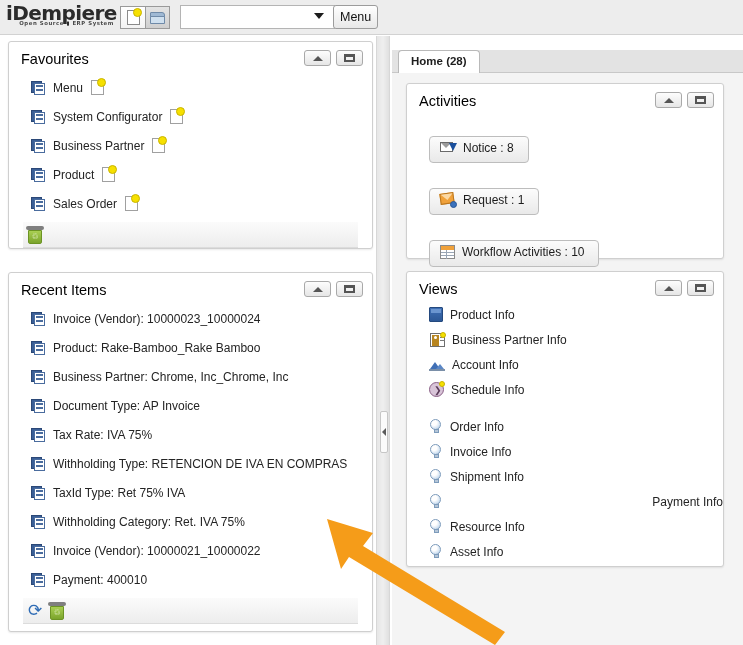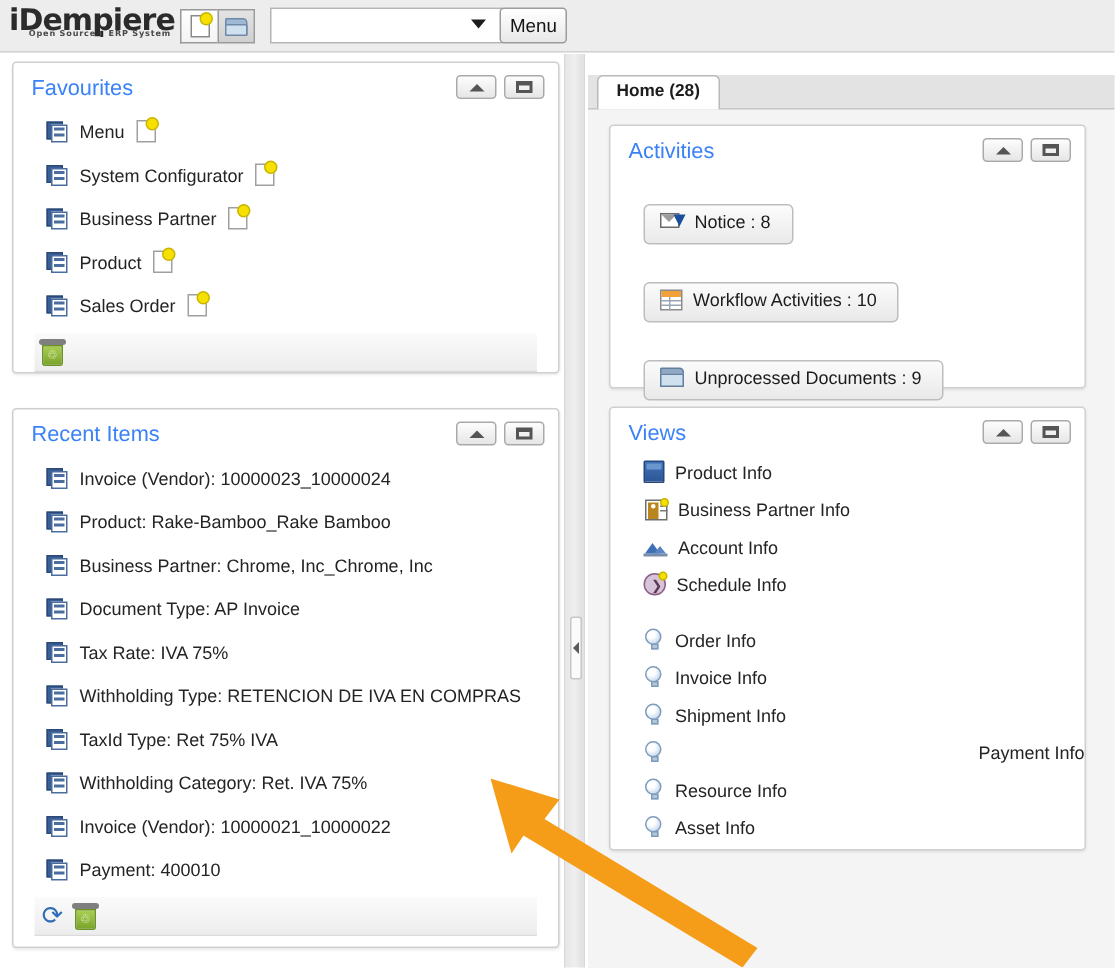--- a/index.html
+++ b/index.html
@@ -136,21 +136,21 @@
   
   .panel {
     background: #fff;
     border: 1px solid #cfcfcf;
     border-radius: 3px;
     box-shadow: 0 1px 2px rgba(0,0,0,.09);
     position: relative;
   }
   .panel-title {
     font-size: 14.5px;
-    color: #3b82f6;
+    color: #000000;
     padding: 9px 0 0 12px;
     font-family: "Liberation Sans", sans-serif;
   }
   .panel-tools { position: absolute; right: 9px; top: 8px; display: flex; gap: 5px; }
   .ptool {
     width: 27px; height: 16px;
     border: 1px solid #a9a9a9;
     border-radius: 3px;
     background: linear-gradient(#fdfdfd,#e6e6e6);
     display: flex; align-items: center; justify-content: center;
@@ -560,20 +560,28 @@
         </div>
     </div>
     <div style="margin-top:11px;">
       <div><button class="act-btn">
         <span class="ico-notice">
               <span class="n-env"></span>
               <span class="n-flap"></span>
               <span class="n-arr"></span>
             </span>
         <span class="alabel">Notice : 8</span>
+      </button></div>
+      <div><button class="act-btn">
+        <span class="ico-request">
+              <span class="r-env"></span>
+              <span class="r-flap"></span>
+              <span class="r-dot"></span>
+            </span>
+        <span class="alabel">Request : 1</span>
       </button></div>
       <div><button class="act-btn">
         <span class="ico-wf">
               <span class="wf-top"></span>
               <span class="wf-l1"></span>
               <span class="wf-l2"></span>
               <span class="wf-v"></span>
             </span>
         <span class="alabel">Workflow Activities : 10</span>
       </button></div>

